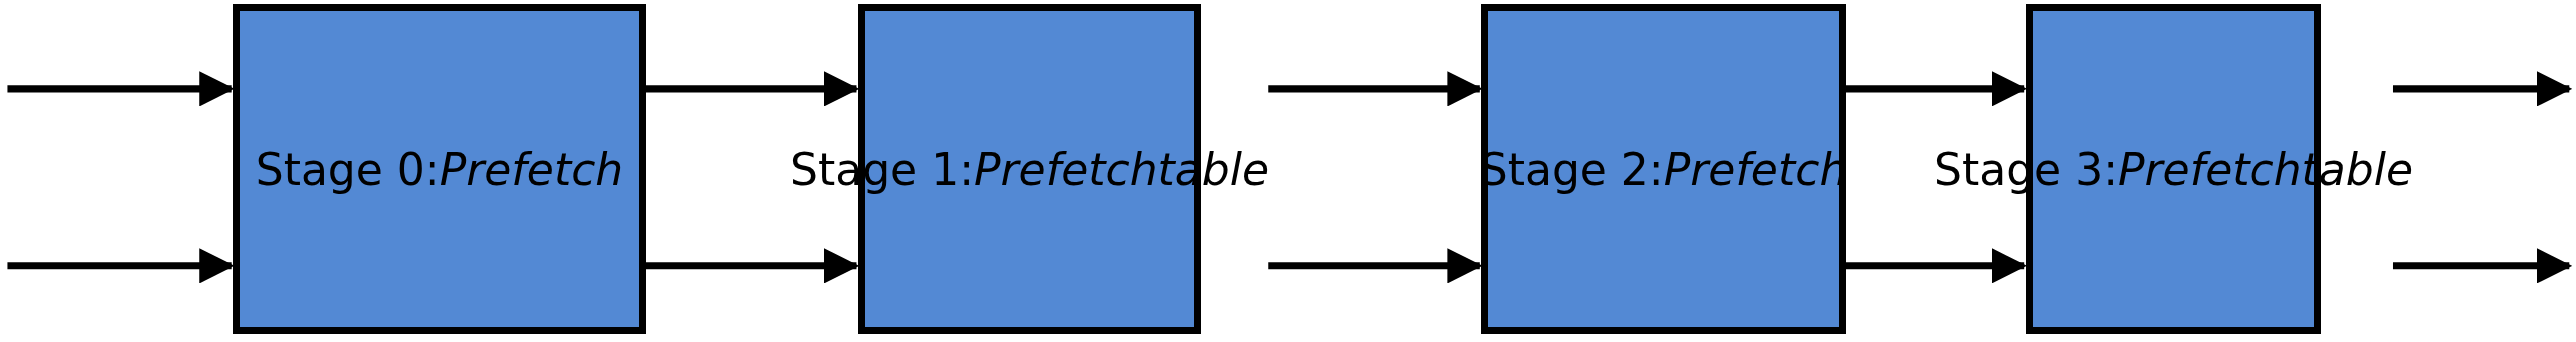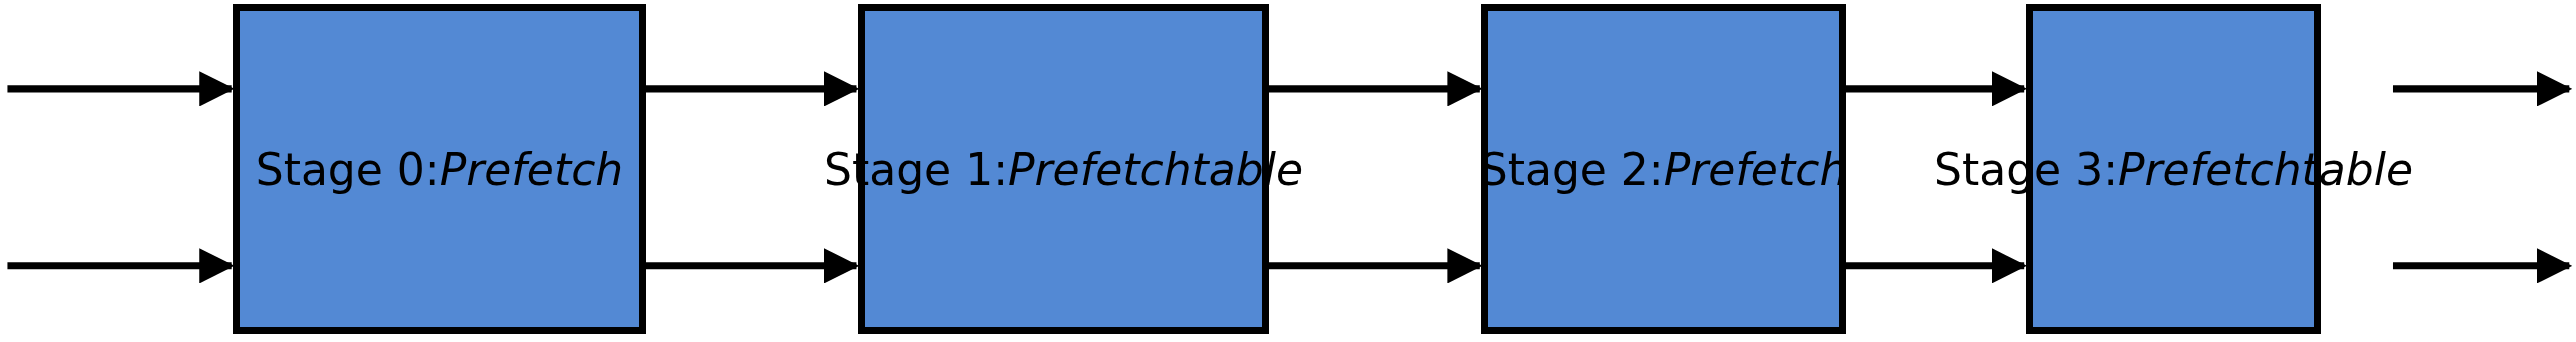--- a/index.html
+++ b/index.html
@@ -78,21 +78,21 @@
         <line x1="3393" y1="126" x2="3643" y2="126" stroke="#000000" stroke-width="10" marker-end="url(#arrowhead)"></line>
         <line x1="3393" y1="377" x2="3643" y2="377" stroke="#000000" stroke-width="10" marker-end="url(#arrowhead)"></line>
       </g>
   </svg>
 
   <div id="stage-layer">
       <div class="stage-box" style="left: 233px; top: 4.2px; width: 413px; height: 330px; background: rgb(83, 137, 212); border-color: rgb(0, 0, 0); color: rgb(0, 0, 0);">
         <div class="stage-title">Stage 0:</div>
         <div class="stage-sub">Prefetch</div>
       </div>
-      <div class="stage-box" style="left: 858px; top: 4.2px; width: 411px; height: 330px; background: rgb(83, 137, 212); border-color: rgb(0, 0, 0); color: rgb(0, 0, 0);">
+      <div class="stage-box" style="left: 858px; top: 4.2px; width: 343px; height: 330px; background: rgb(83, 137, 212); border-color: rgb(0, 0, 0); color: rgb(0, 0, 0);">
         <div class="stage-title">Stage 1:</div>
         <div class="stage-sub">Prefetch</div>
         <div class="stage-sub">table</div>
       </div>
       <div class="stage-box" style="left: 1481px; top: 4.2px; width: 365px; height: 330px; background: rgb(83, 137, 212); border-color: rgb(0, 0, 0); color: rgb(0, 0, 0);">
         <div class="stage-title">Stage 2:</div>
         <div class="stage-sub">Prefetch</div>
       </div>
       <div class="stage-box" style="left: 2026px; top: 4.2px; width: 295px; height: 330px; background: rgb(83, 137, 212); border-color: rgb(0, 0, 0); color: rgb(0, 0, 0);">
         <div class="stage-title">Stage 3:</div>

